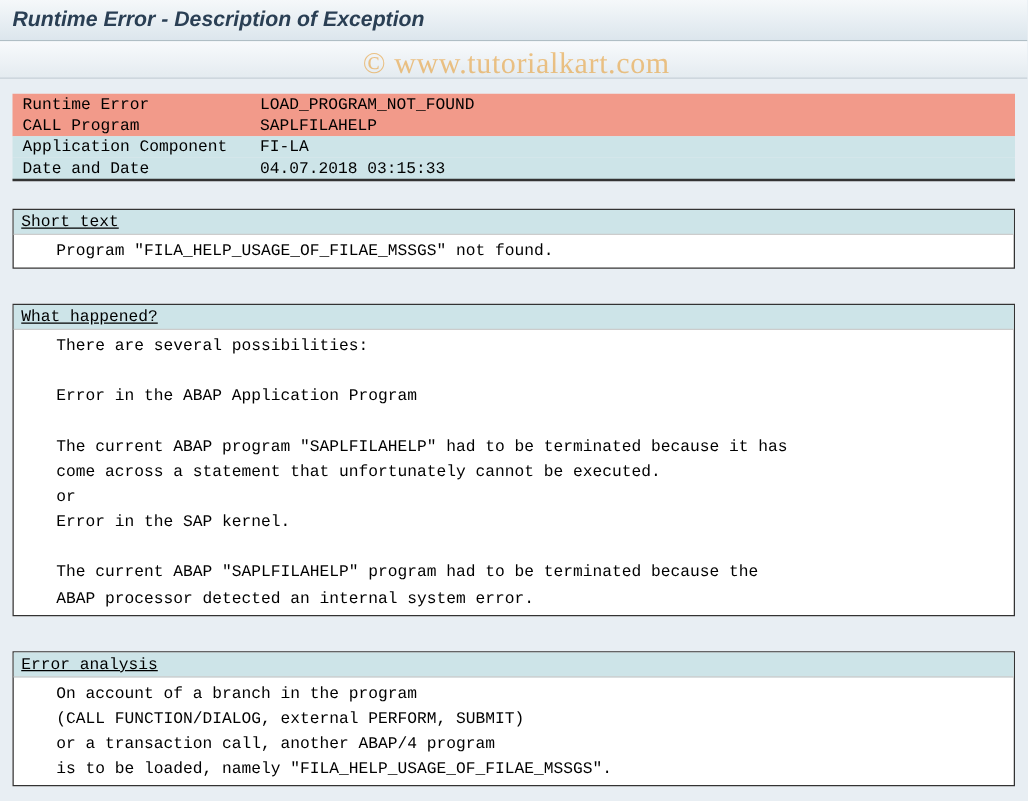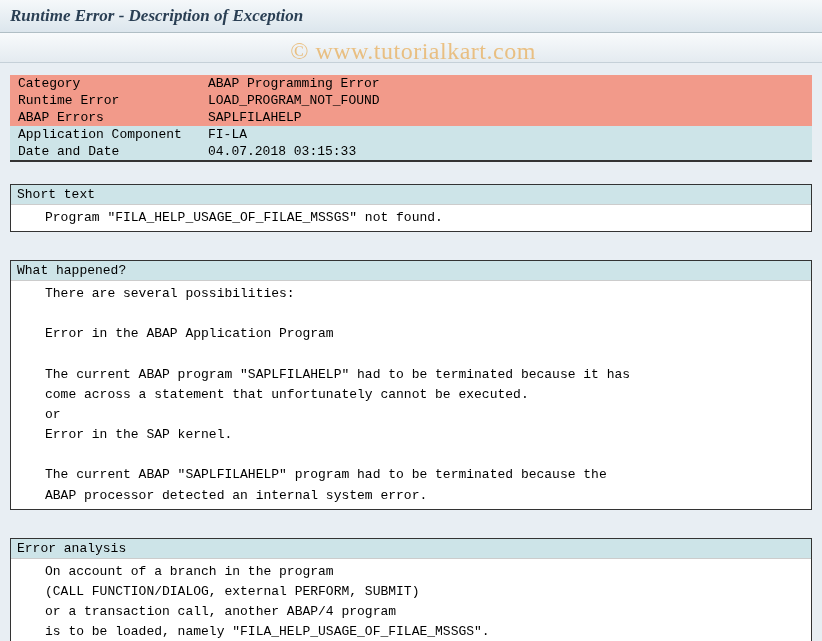--- a/index.html
+++ b/index.html
@@ -13,21 +13,21 @@
       background: #e8eef3;
       width: 822px;
       height: 641px;
       overflow: hidden;
       position: relative;
     }
     .header {
       background: linear-gradient(to bottom, #f5f8fa 0%, #dce6ed 100%);
       border-bottom: 1px solid #b0bec5;
       padding: 6px 10px;
-      font-family: Liberation Serif, serif;
+      font-family: Liberation Sans, sans-serif;
     }
     .header-title {
       font-size: 17px;
       font-weight: bold;
       font-style: italic;
       color: #2a3f54;
     }
     .toolbar {
       background: linear-gradient(to bottom, #f8fafc 0%, #e4ebf0 100%);
       border-bottom: 1px solid #c5d0d8;
@@ -65,20 +65,21 @@
       border: 1px solid #333;
       margin-bottom: 28px;
       background: #fff;
     }
     .section-header {
       background: #cde4e8;
       padding: 2px 6px;
       font-family: "Courier New", Courier, monospace;
       font-size: 13px;
       border-bottom: 1px solid #ccc;
+      text-decoration: underline;
     }
     .section-body {
       padding: 3px 6px 3px 34px;
       font-family: "Courier New", Courier, monospace;
       font-size: 13px;
       line-height: 1.55;
       white-space: pre-wrap;
     }
     .watermark {
       position: absolute;
@@ -101,29 +102,25 @@
 </div>
 <div class="toolbar"></div>
 
 <div class="watermark">© www.tutorialkart.com</div>
 
 <div class="content">
 
   <table class="info-table">
     <tbody>
         <tr class="red-row">
-          <td class="label">Category</td>
-          <td>ABAP Programming Error</td>
-        </tr>
-        <tr class="red-row">
           <td class="label">Runtime Error</td>
           <td>LOAD_PROGRAM_NOT_FOUND</td>
         </tr>
         <tr class="red-row">
-          <td class="label">ABAP Errors</td>
+          <td class="label">CALL Program</td>
           <td>SAPLFILAHELP</td>
         </tr>
         <tr class="blue-row">
           <td class="label">Application Component</td>
           <td>FI-LA</td>
         </tr>
         <tr class="blue-row">
           <td class="label">Date and Date</td>
           <td>04.07.2018 03:15:33</td>
         </tr>

